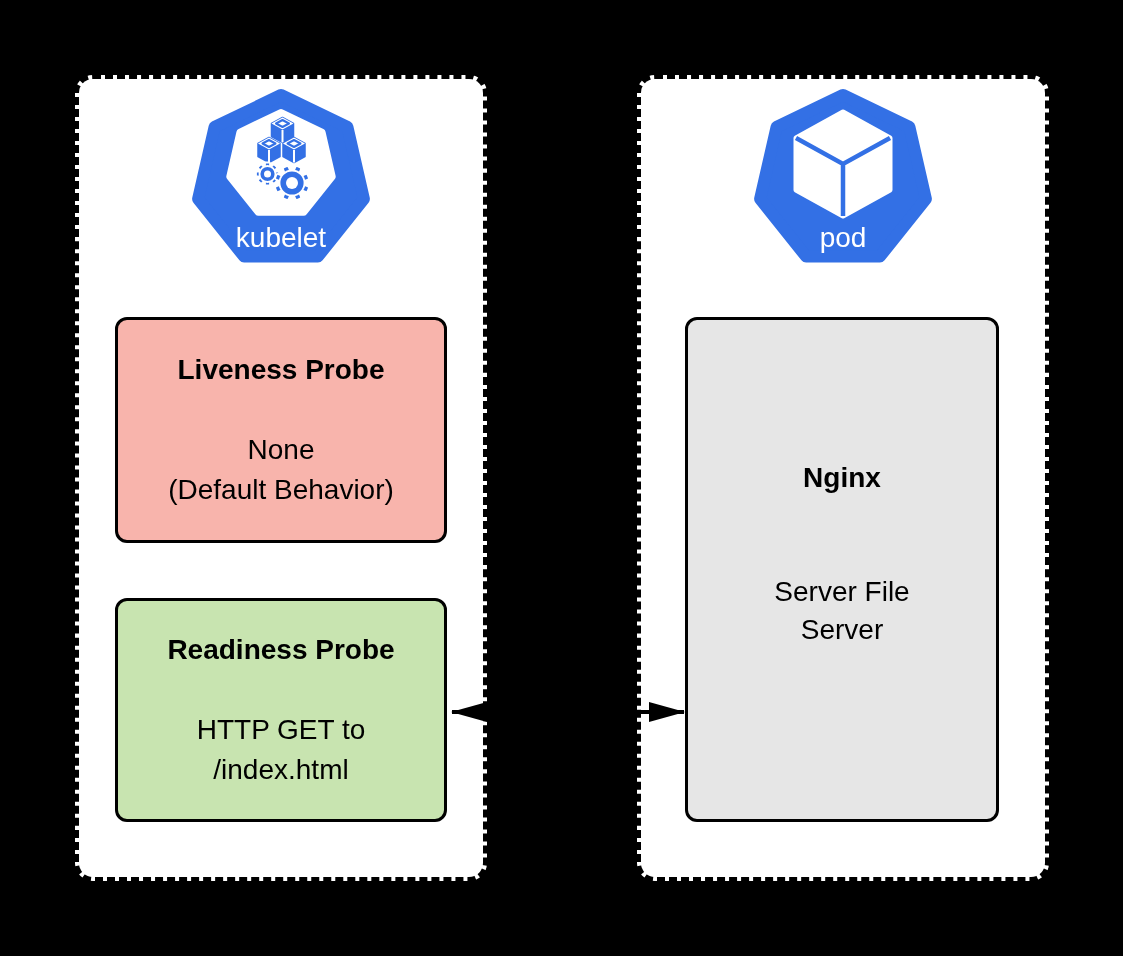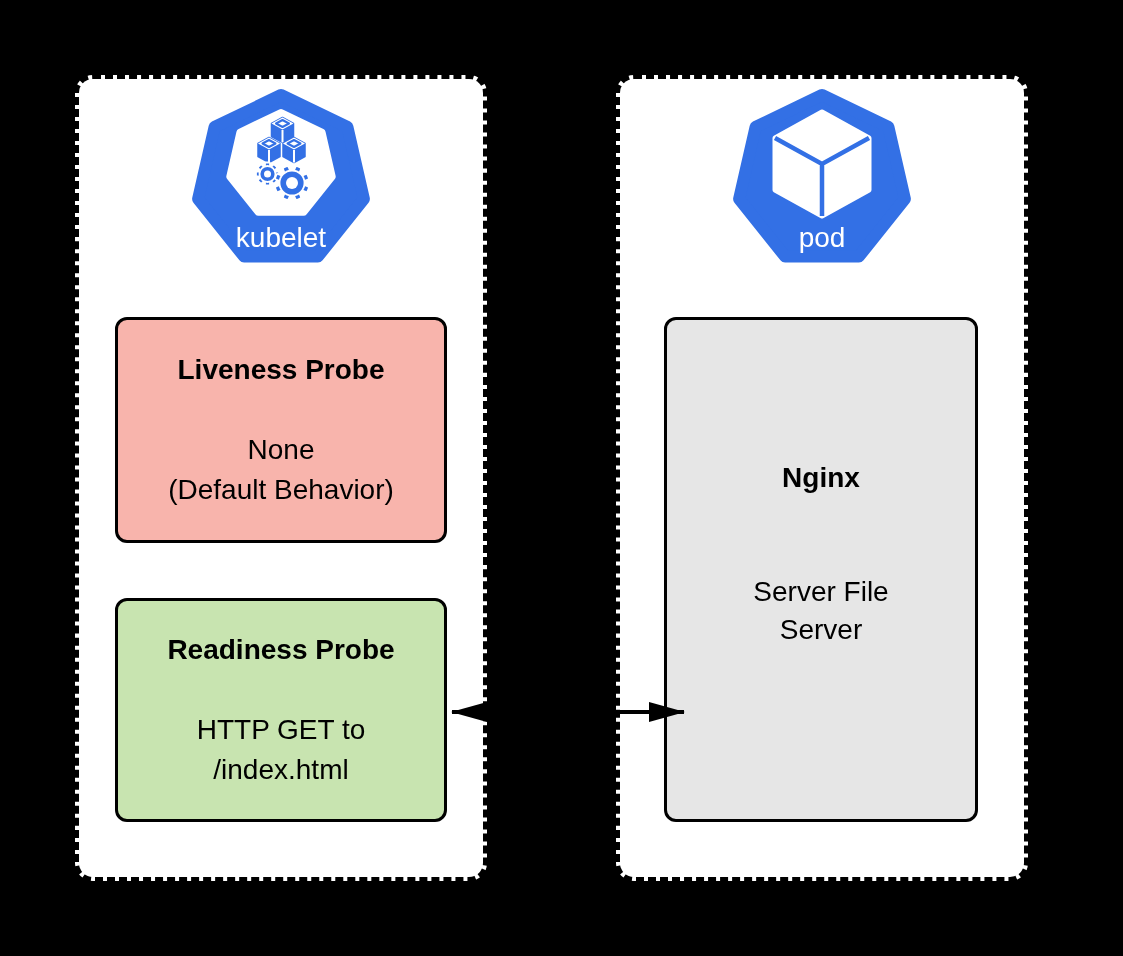--- a/index.html
+++ b/index.html
@@ -10,21 +10,21 @@
     overflow:hidden;
   }
   .panel {
     position:absolute; top:75px; width:412px; height:806px;
     box-sizing:border-box;
     background:var(--panel-fill,#fff);
     border:4px dashed var(--stroke,#000);
     border-radius:18px;
   }
   #kubelet-panel { left:75px; }
-  #pod-panel    { left:616px; }
+  #pod-panel    { left:637px; }
 
   .k8s-icon {
     position:absolute; top:1px; left:50%;
     width:200px; height:200px;
     margin-left:-100px;
   }
   .hept       { fill:var(--k8s-blue,#3370E5); stroke:var(--k8s-blue,#3370E5); stroke-width:12; stroke-linejoin:round; }
   .inner-hept { fill:#fff; stroke:#fff; stroke-width:8; stroke-linejoin:round; }
   .cube-body  { fill:var(--k8s-blue,#3370E5); stroke:var(--k8s-blue,#3370E5); stroke-width:1.5; stroke-linejoin:round; }
   .cube-top   { fill:#fff; }

